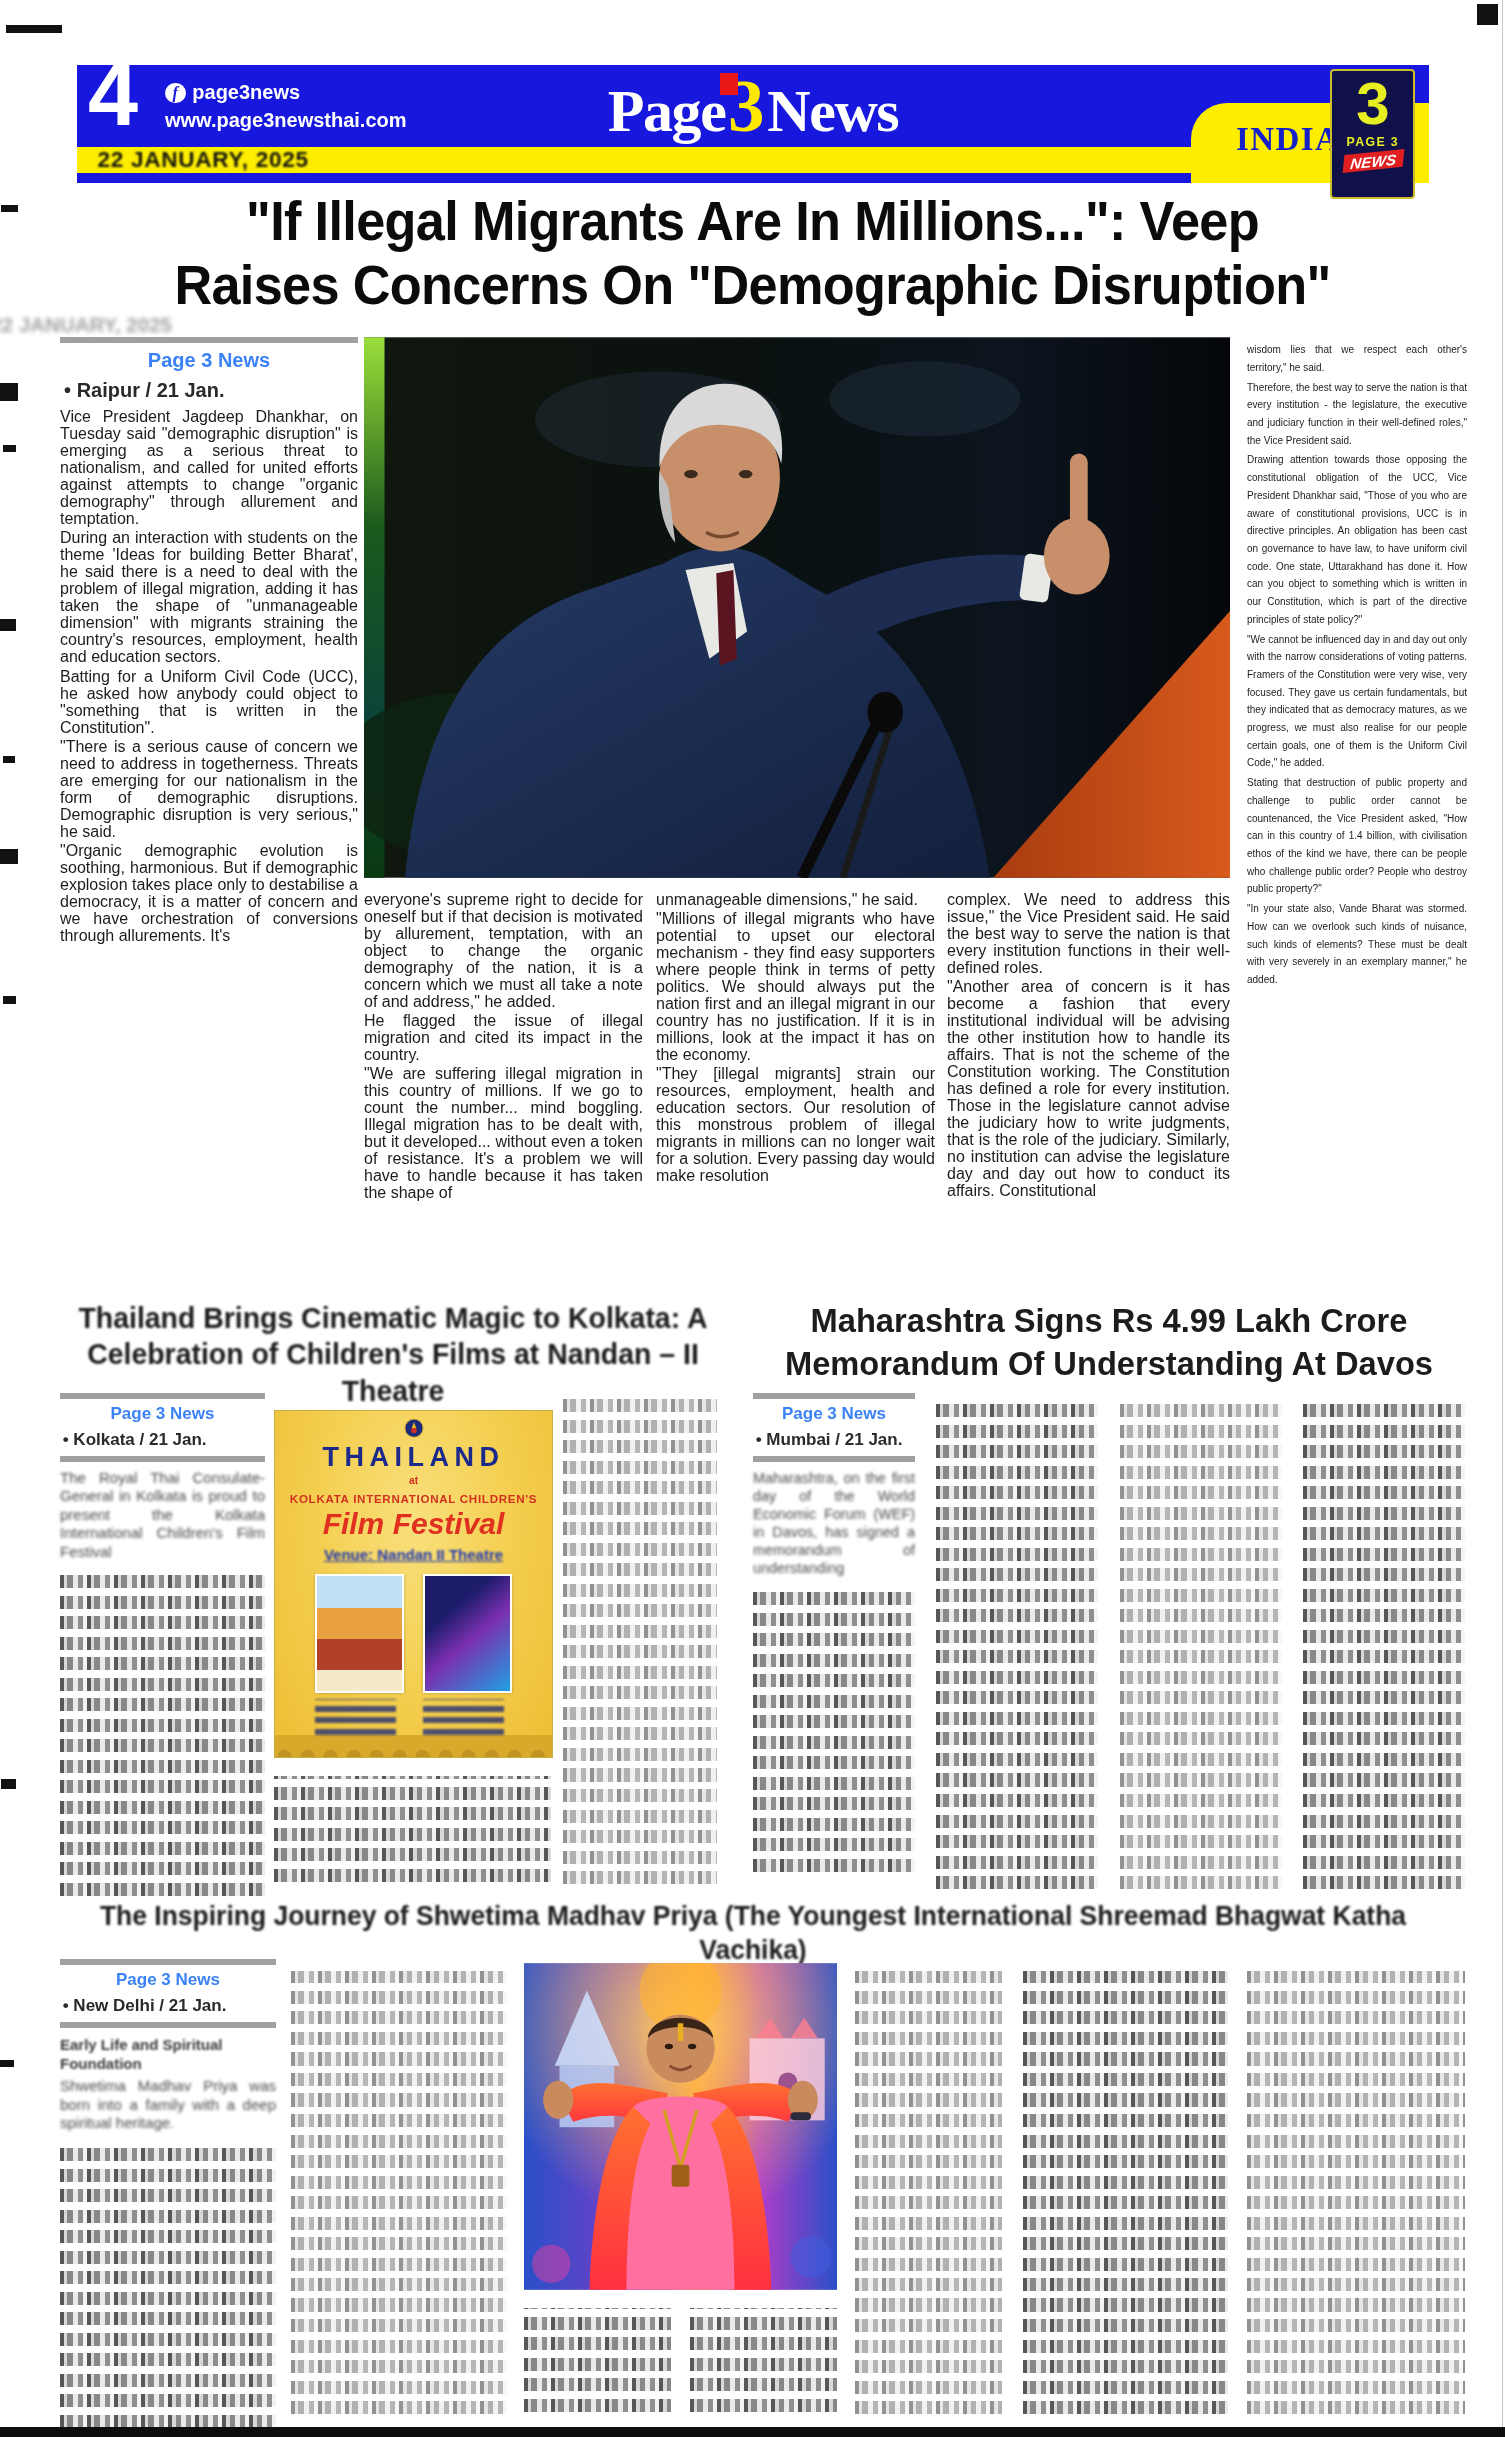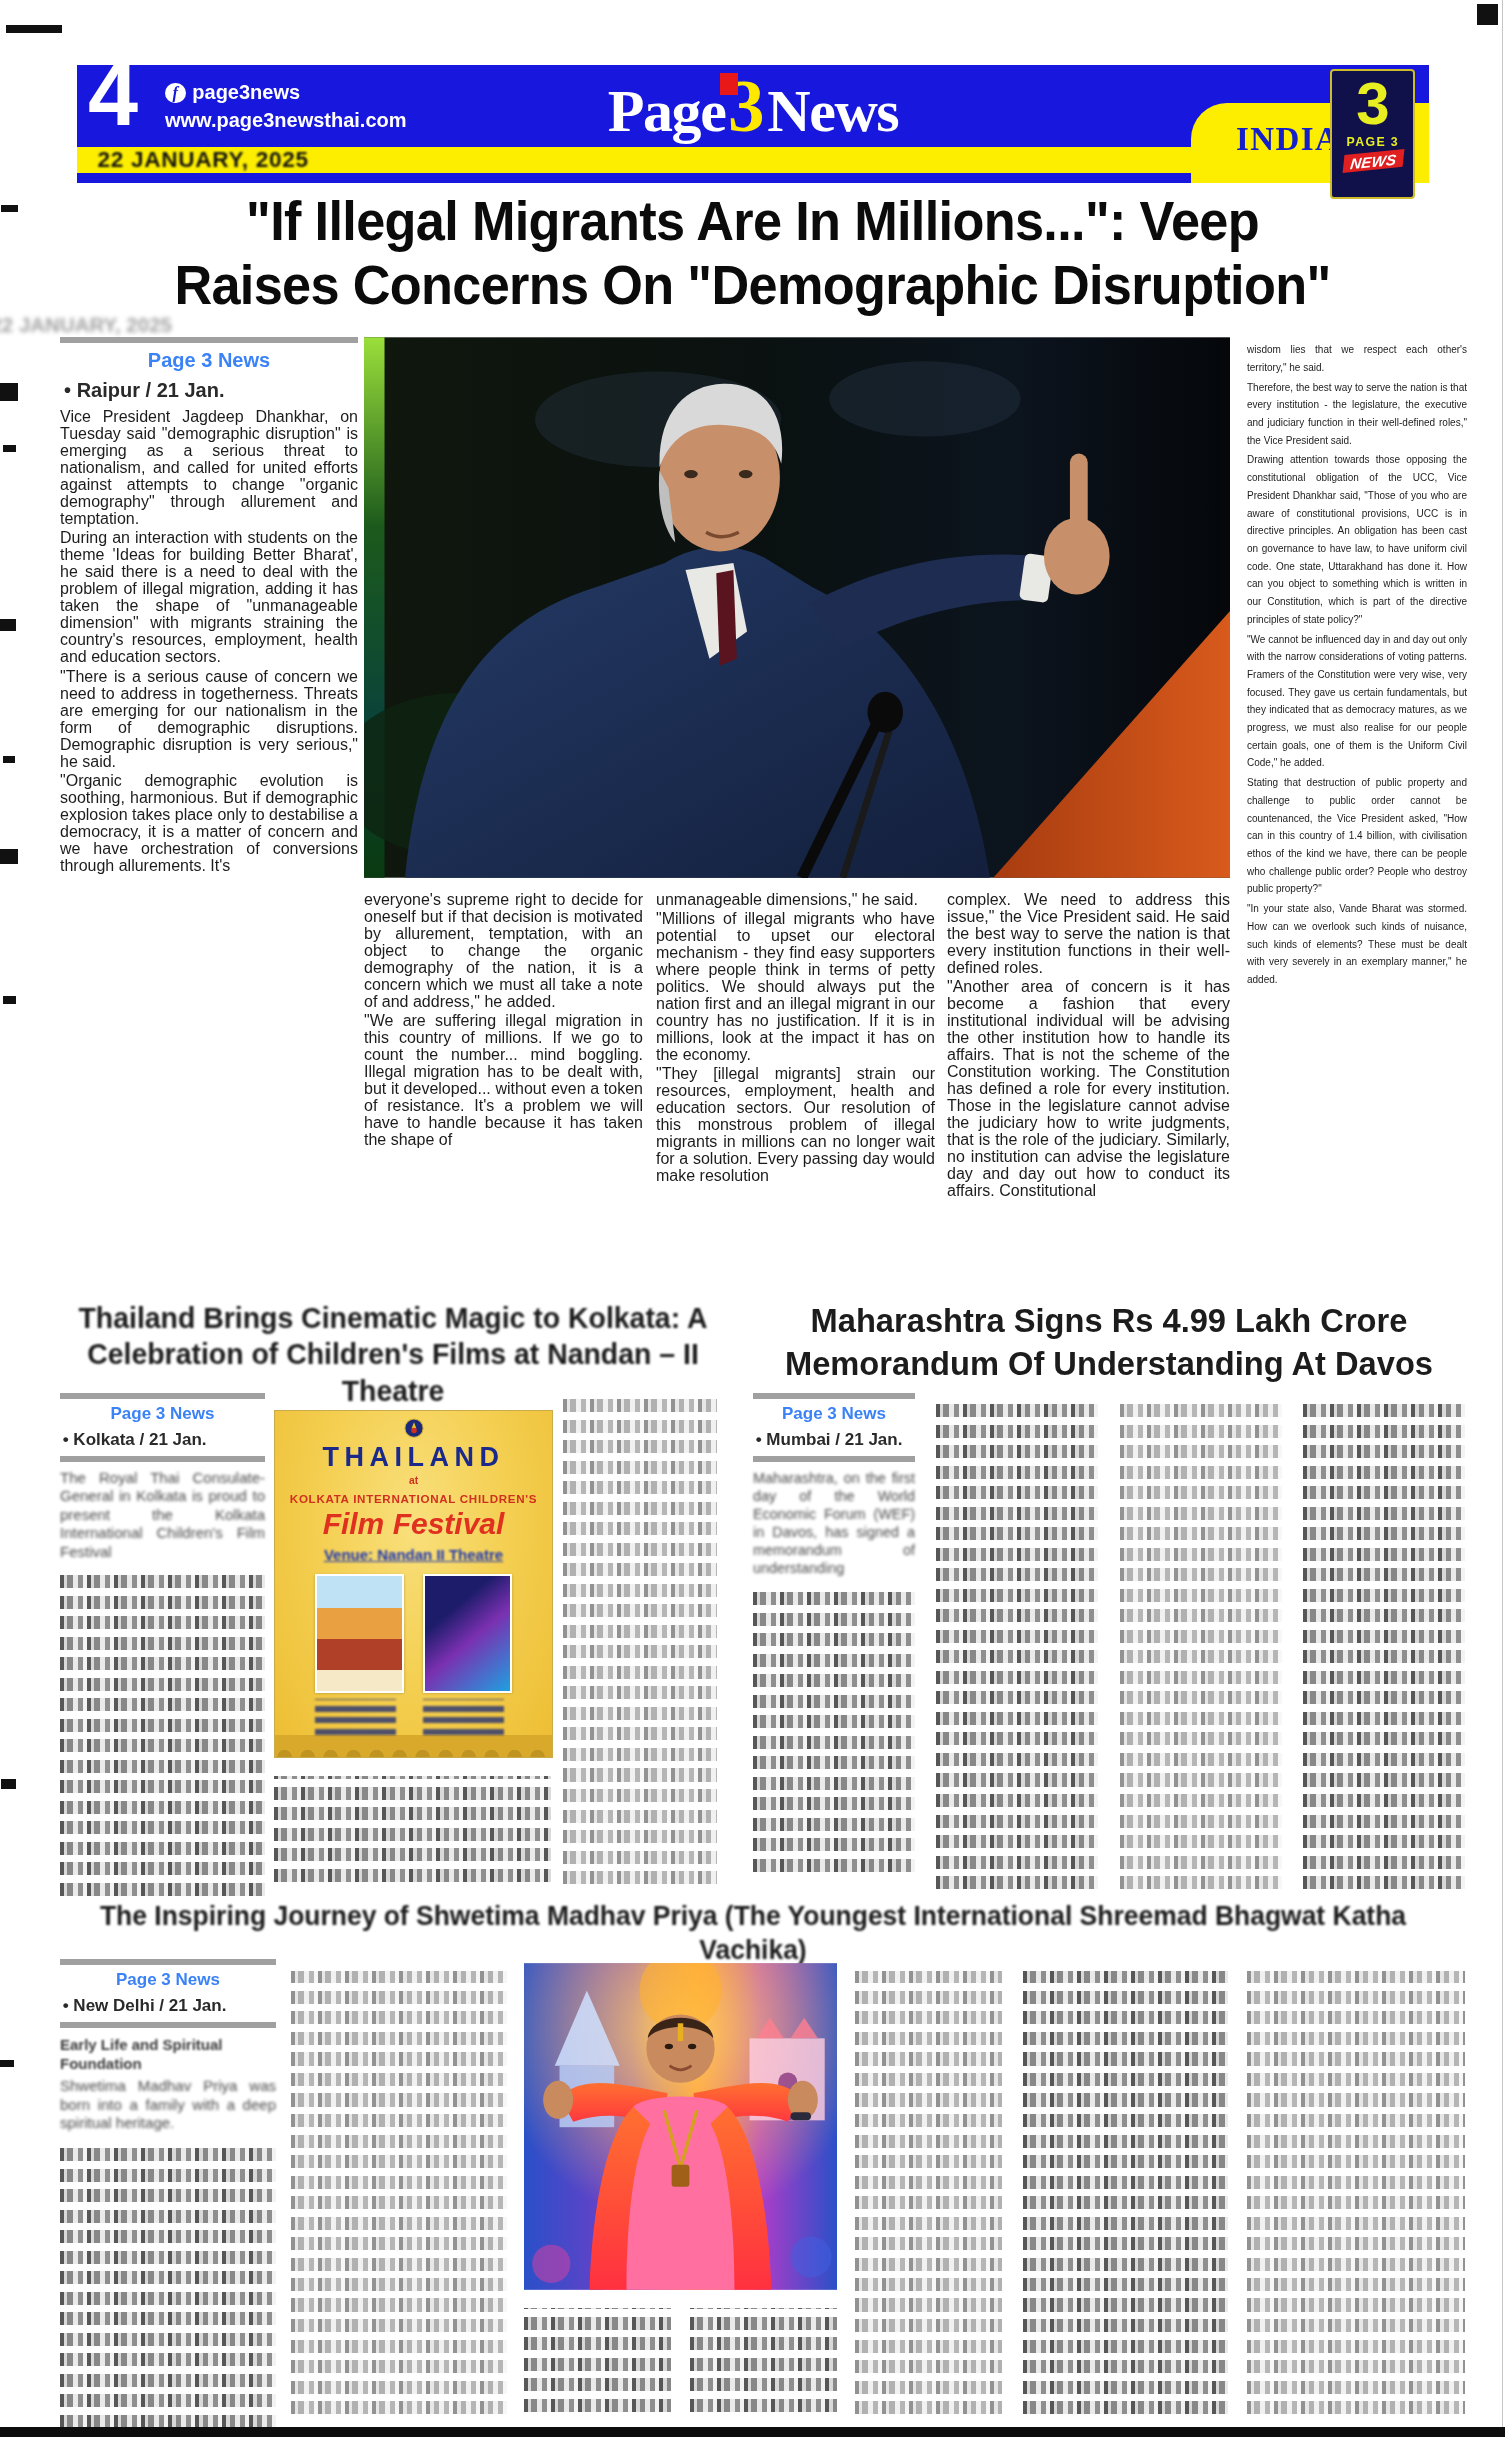--- a/index.html
+++ b/index.html
@@ -148,20 +148,21 @@
 
   <div class="abs" style="left:60px;top:337px;width:298px;height:951px;overflow:hidden;">
     <div>
       <div class="byline-bar"></div>
       <div class="byline-src">Page 3 News</div>
       <div class="byline-dl">• Raipur / 21 Jan.</div>
     </div>
     <div class="body-col fuzz">
       <p>Vice President Jagdeep Dhankhar, on Tuesday said "demographic disruption" is emerging as a serious threat to nationalism, and called for united efforts against attempts to change "organic demography" through allurement and temptation.</p>
       <p>During an interaction with students on the theme 'Ideas for building Better Bharat', he said there is a need to deal with the problem of illegal migration, adding it has taken the shape of "unmanageable dimension" with migrants straining the country's resources, employment, health and education sectors.</p>
+      <p>Batting for a Uniform Civil Code (UCC), he asked how anybody could object to "something that is written in the Constitution".</p>
       <p>"There is a serious cause of concern we need to address in togetherness. Threats are emerging for our nationalism in the form of demographic disruptions. Demographic disruption is very serious," he said.</p>
       <p>"Organic demographic evolution is soothing, harmonious. But if demographic explosion takes place only to destabilise a democracy, it is a matter of concern and we have orchestration of conversions through allurements. It's</p>
     </div>
   </div>
 
   <div class="abs" style="left:364px;top:337px;width:866px;height:541px;">
     <svg width="866" height="541" viewBox="0 0 1266 790">
       <defs>
         <linearGradient id="bgG" x1="0" y1="0" x2="1" y2="0">
           <stop offset="0" stop-color="#10170d"></stop>
@@ -208,20 +209,21 @@
       <rect x="1032" y="170" width="26" height="130" rx="13" fill="#c8906a"></rect>
 
       <line x1="640" y1="790" x2="752" y2="560" stroke="#0a0a0a" stroke-width="16"></line>
       <line x1="700" y1="790" x2="768" y2="575" stroke="#1a1a1a" stroke-width="10"></line>
       <ellipse cx="762" cy="548" rx="26" ry="30" fill="#0a0a0a"></ellipse>
     </svg>
   </div>
 
   <div class="abs body-col fuzz" style="left:364px;top:891px;width:279px;height:411px;">
     <p>everyone's supreme right to decide for oneself but if that decision is motivated by allurement, temptation, with an object to change the organic demography of the nation, it is a concern which we must all take a note of and address," he added.</p>
+    <p>He flagged the issue of illegal migration and cited its impact in the country.</p>
     <p>"We are suffering illegal migration in this country of millions. If we go to count the number... mind boggling. Illegal migration has to be dealt with, but it developed... without even a token of resistance. It's a problem we will have to handle because it has taken the shape of</p>
   </div>
   <div class="abs body-col fuzz" style="left:656px;top:891px;width:279px;height:411px;">
     <p>unmanageable dimensions," he said.</p>
     <p>"Millions of illegal migrants who have potential to upset our electoral mechanism - they find easy supporters where people think in terms of petty politics. We should always put the nation first and an illegal migrant in our country has no justification. If it is in millions, look at the impact it has on the economy.</p>
     <p>"They [illegal migrants] strain our resources, employment, health and education sectors. Our resolution of this monstrous problem of illegal migrants in millions can no longer wait for a solution. Every passing day would make resolution</p>
   </div>
   <div class="abs body-col fuzz" style="left:947px;top:891px;width:283px;height:411px;">
     <p>complex. We need to address this issue," the Vice President said. He said the best way to serve the nation is that every institution functions in their well-defined roles.</p>
     <p>"Another area of concern is it has become a fashion that every institutional individual will be advising the other institution how to handle its affairs. That is not the scheme of the Constitution working. The Constitution has defined a role for every institution. Those in the legislature cannot advise the judiciary how to write judgments, that is the role of the judiciary. Similarly, no institution can advise the legislature day and day out how to conduct its affairs. Constitutional</p>

